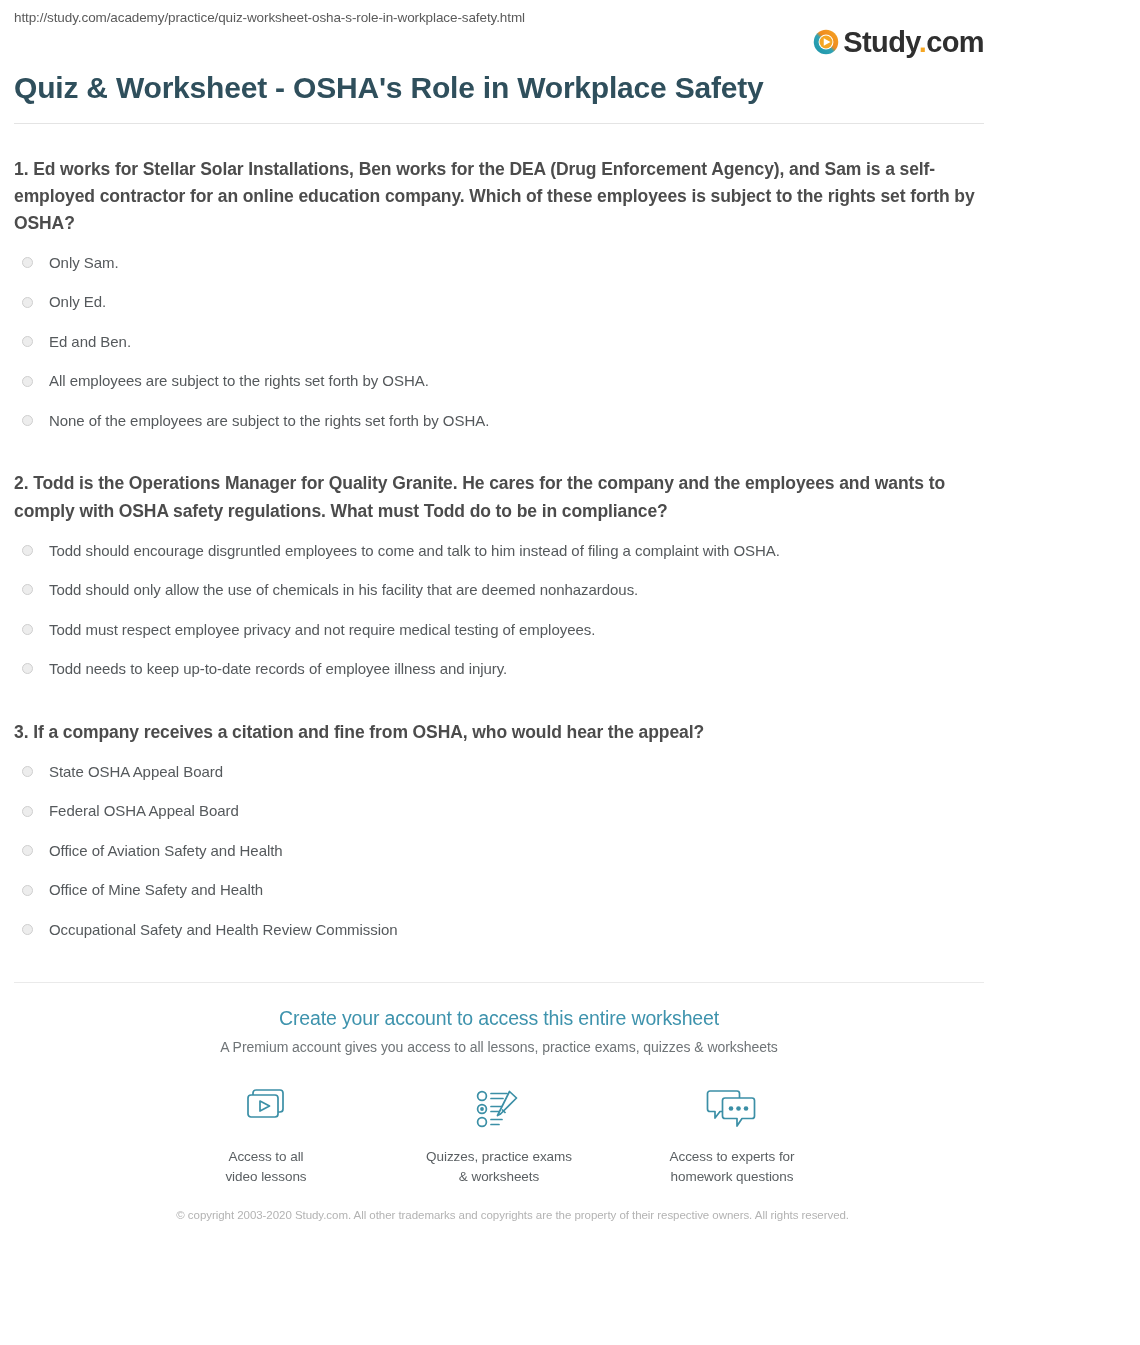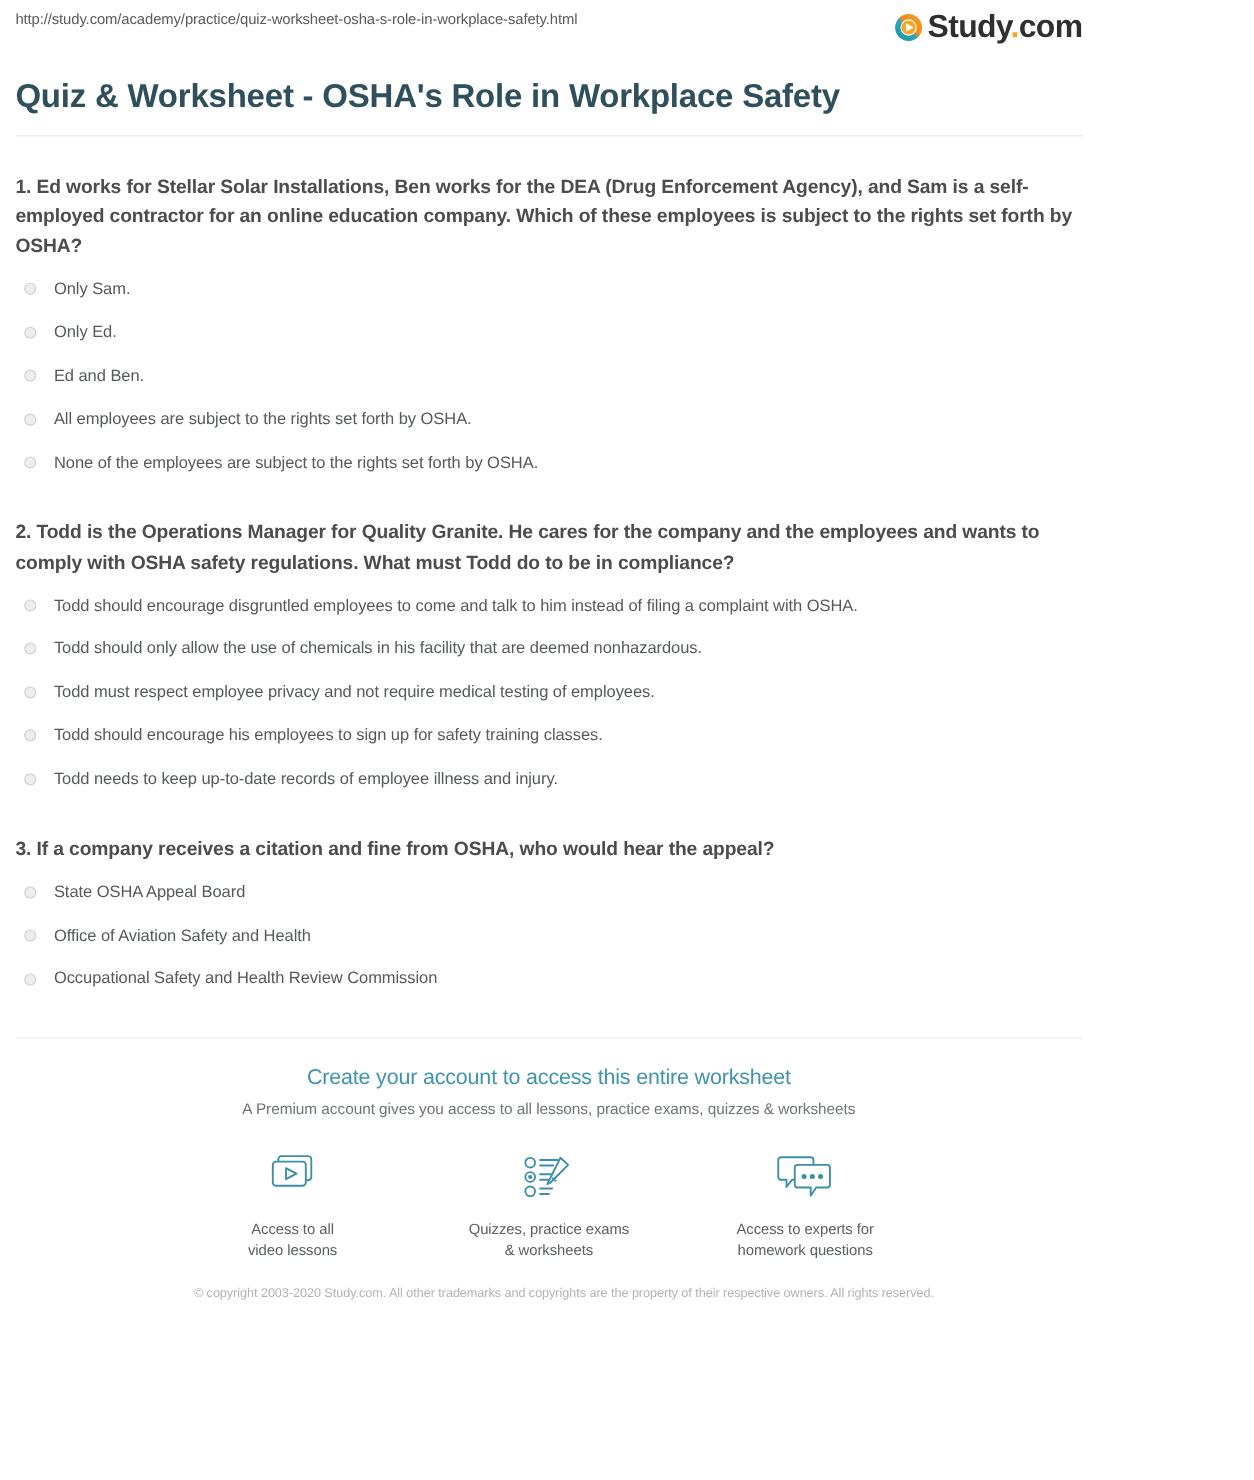--- a/index.html
+++ b/index.html
@@ -35,21 +35,21 @@
     left: 14px;
     top: 10px;
     font-size: 13.5px;
     color: #5a5a5a;
     letter-spacing: -0.1px;
     white-space: nowrap;
   }
   .logo {
     position: absolute;
     right: 14px;
-    top: 8px;
+    top: 25px;
     display: flex;
     align-items: center;
     height: 34px;
   }
   .logo-mark {
     width: 28px;
     height: 28px;
     margin-right: 3px;
     flex: 0 0 auto;
   }
@@ -246,39 +246,43 @@
         <li class="option">
           <span class="radio"></span>
           <span class="option-label">Todd should only allow the use of chemicals in his facility that are deemed nonhazardous.</span>
         </li>
         <li class="option">
           <span class="radio"></span>
           <span class="option-label">Todd must respect employee privacy and not require medical testing of employees.</span>
         </li>
         <li class="option">
           <span class="radio"></span>
-          <span class="option-label">Todd should encourage his employees to sign up for safety training classes.</span>
-        </li>
-        <li class="option">
-          <span class="radio"></span>
           <span class="option-label">Todd needs to keep up-to-date records of employee illness and injury.</span>
         </li>
       </ul>
     </div>
 
     <div class="question">
       <p class="q-text">3. If a company receives a citation and fine from OSHA, who would hear the appeal?</p>
       <ul class="options">
         <li class="option">
           <span class="radio"></span>
           <span class="option-label">State OSHA Appeal Board</span>
         </li>
         <li class="option">
           <span class="radio"></span>
+          <span class="option-label">Federal OSHA Appeal Board</span>
+        </li>
+        <li class="option">
+          <span class="radio"></span>
           <span class="option-label">Office of Aviation Safety and Health</span>
+        </li>
+        <li class="option">
+          <span class="radio"></span>
+          <span class="option-label">Office of Mine Safety and Health</span>
         </li>
         <li class="option">
           <span class="radio"></span>
           <span class="option-label">Occupational Safety and Health Review Commission</span>
         </li>
       </ul>
     </div>
   </div>
 
   <hr class="footer-hr">

